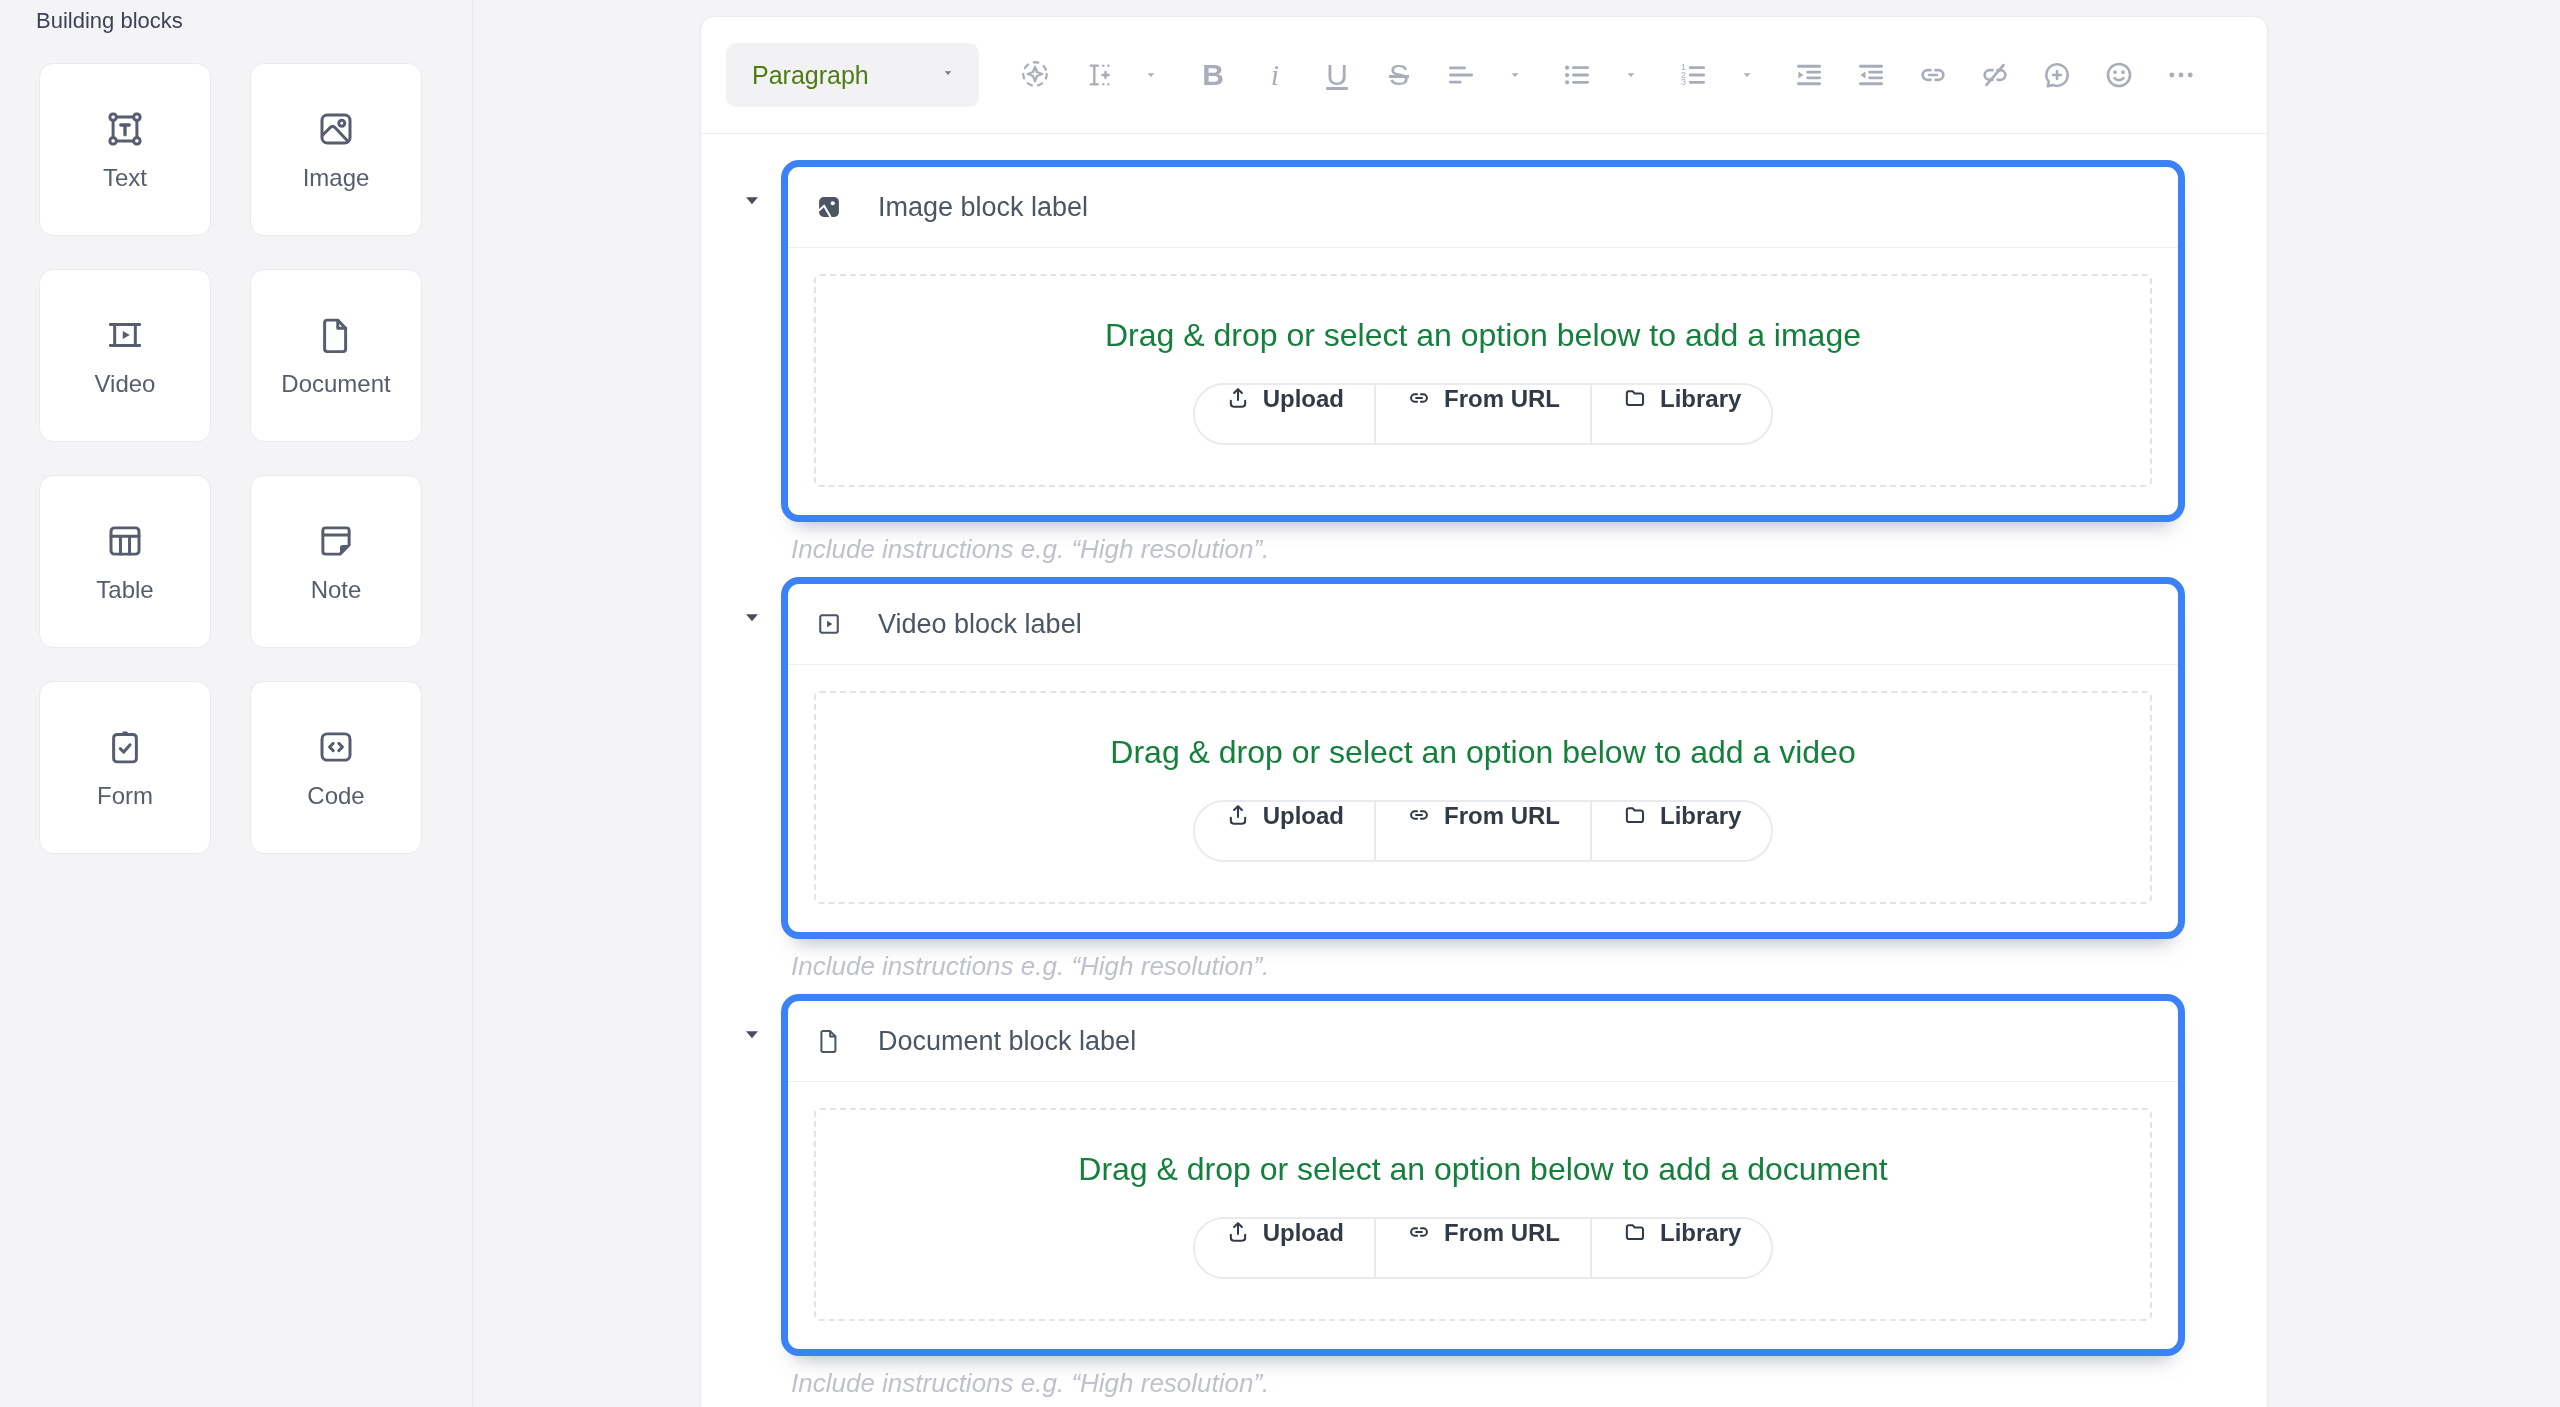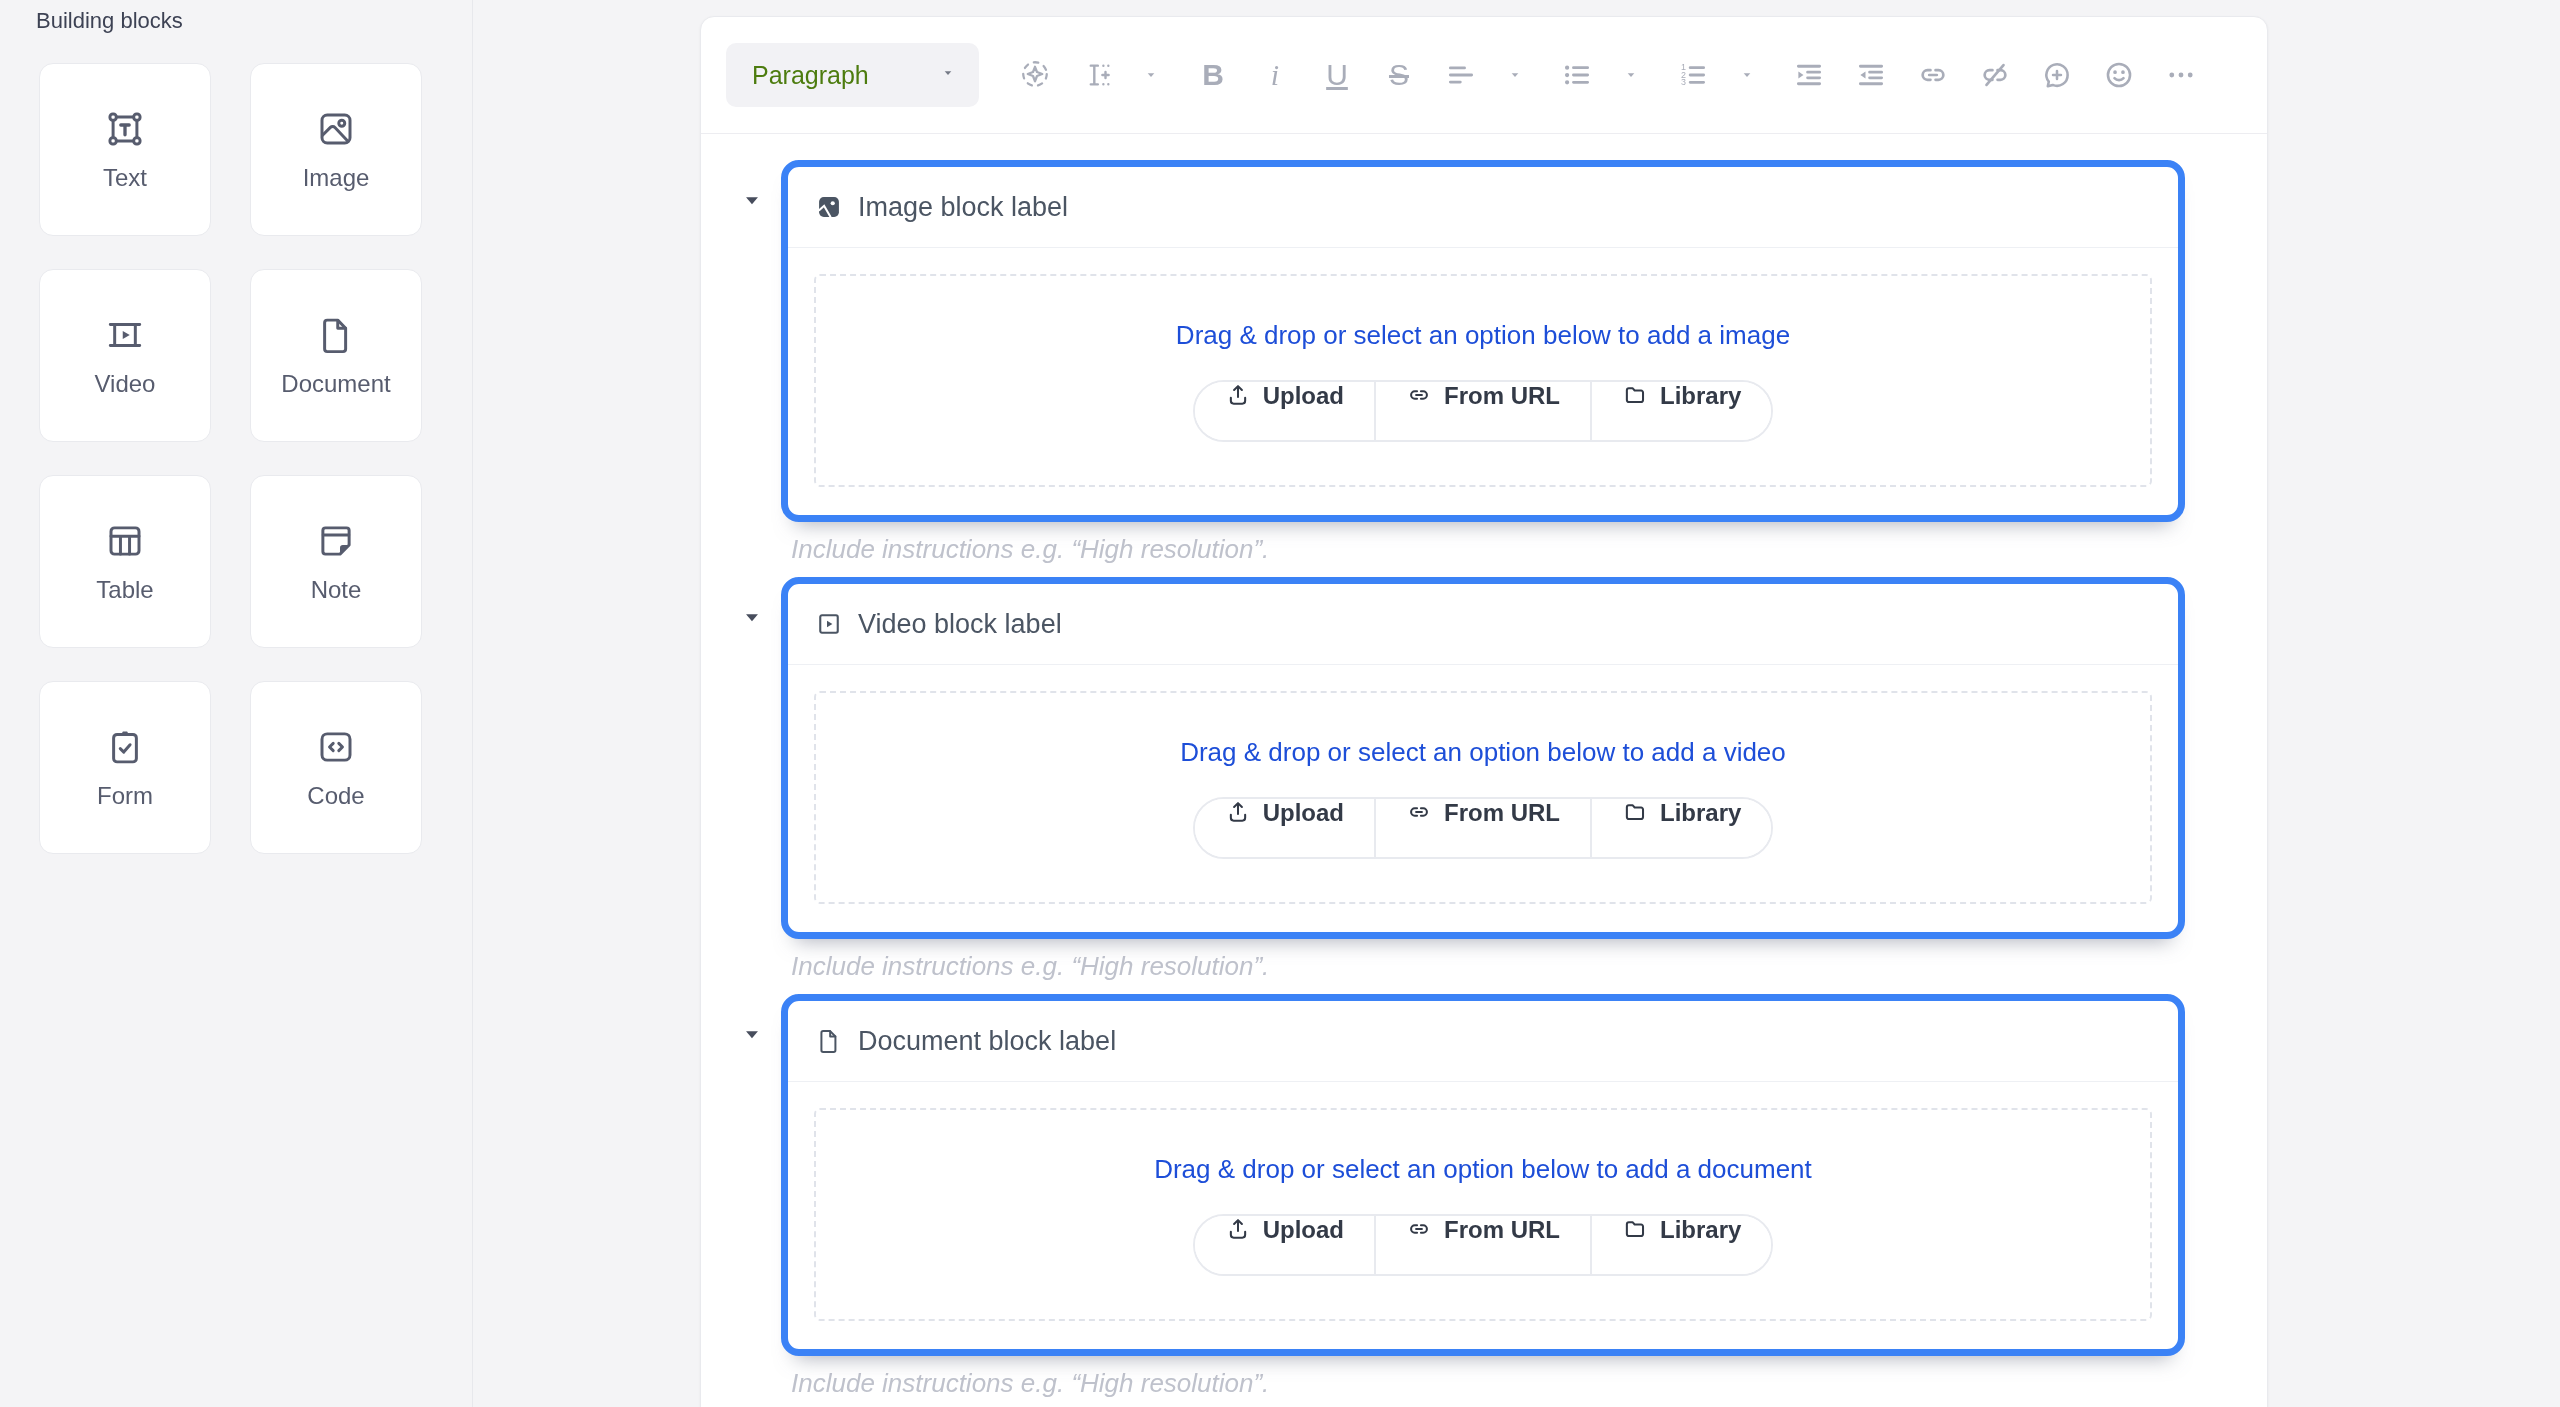--- a/index.html
+++ b/index.html
@@ -45,30 +45,30 @@
   .ml-auto { margin-left:auto; }
 
   
   .content { padding:26px 82px 0 80px; }
   .block-row { position:relative; }
   .caret-toggle { position:absolute; left:-40px; top:30px; width:22px; height:16px;
     color:#474d5c; cursor:pointer; }
   .caret-toggle svg { width:22px; height:22px; }
   .eblock { border:7px solid #3b82f6; border-radius:18px; background:#fff;
     box-shadow:0 16px 20px -14px rgba(110,115,135,.55); }
-  .eblock-header { height:80px; display:flex; align-items:center; gap:15px;
+  .eblock-header { height:80px; display:flex; align-items:center; gap:35px;
     padding:0 27px; color:#4b5563; }
   .eblock-header svg { width:28px; height:28px; }
   .eblock-label { font-size:27px; font-weight:500; color:#4b5563; }
   .eblock-divider { border-top:1px solid #eef0f4; }
   .eblock-body { padding:26px 26px 28px; }
   .dropzone { border:2px dashed #e0e3ea; border-radius:6px; height:213px;
     display:flex; flex-direction:column; align-items:center; justify-content:center;
     gap:29px; }
-  .dz-text { font-size:26px; color:#1d4ed8; }
+  .dz-text { font-size:32px; color:#15803d; }
   .btn-group { display:flex; border:2px solid #e8eaef; border-radius:999px;
     overflow:hidden; background:#fff; }
   .seg-btn { display:flex; align-items:flex-start; gap:12px; padding:0 30px; height:58px;
     font-size:24px; font-weight:600; color:#333a47; cursor:pointer; background:#fff; }
   .seg-btn + .seg-btn { border-left:2px solid #e8eaef; }
   .seg-btn svg { width:26px; height:26px; }
   .instruction { margin:9px 0 10px 10px; font-size:26px; line-height:36px;
     font-style:italic; color:#bfc2cc; }
 </style>
 </head>

